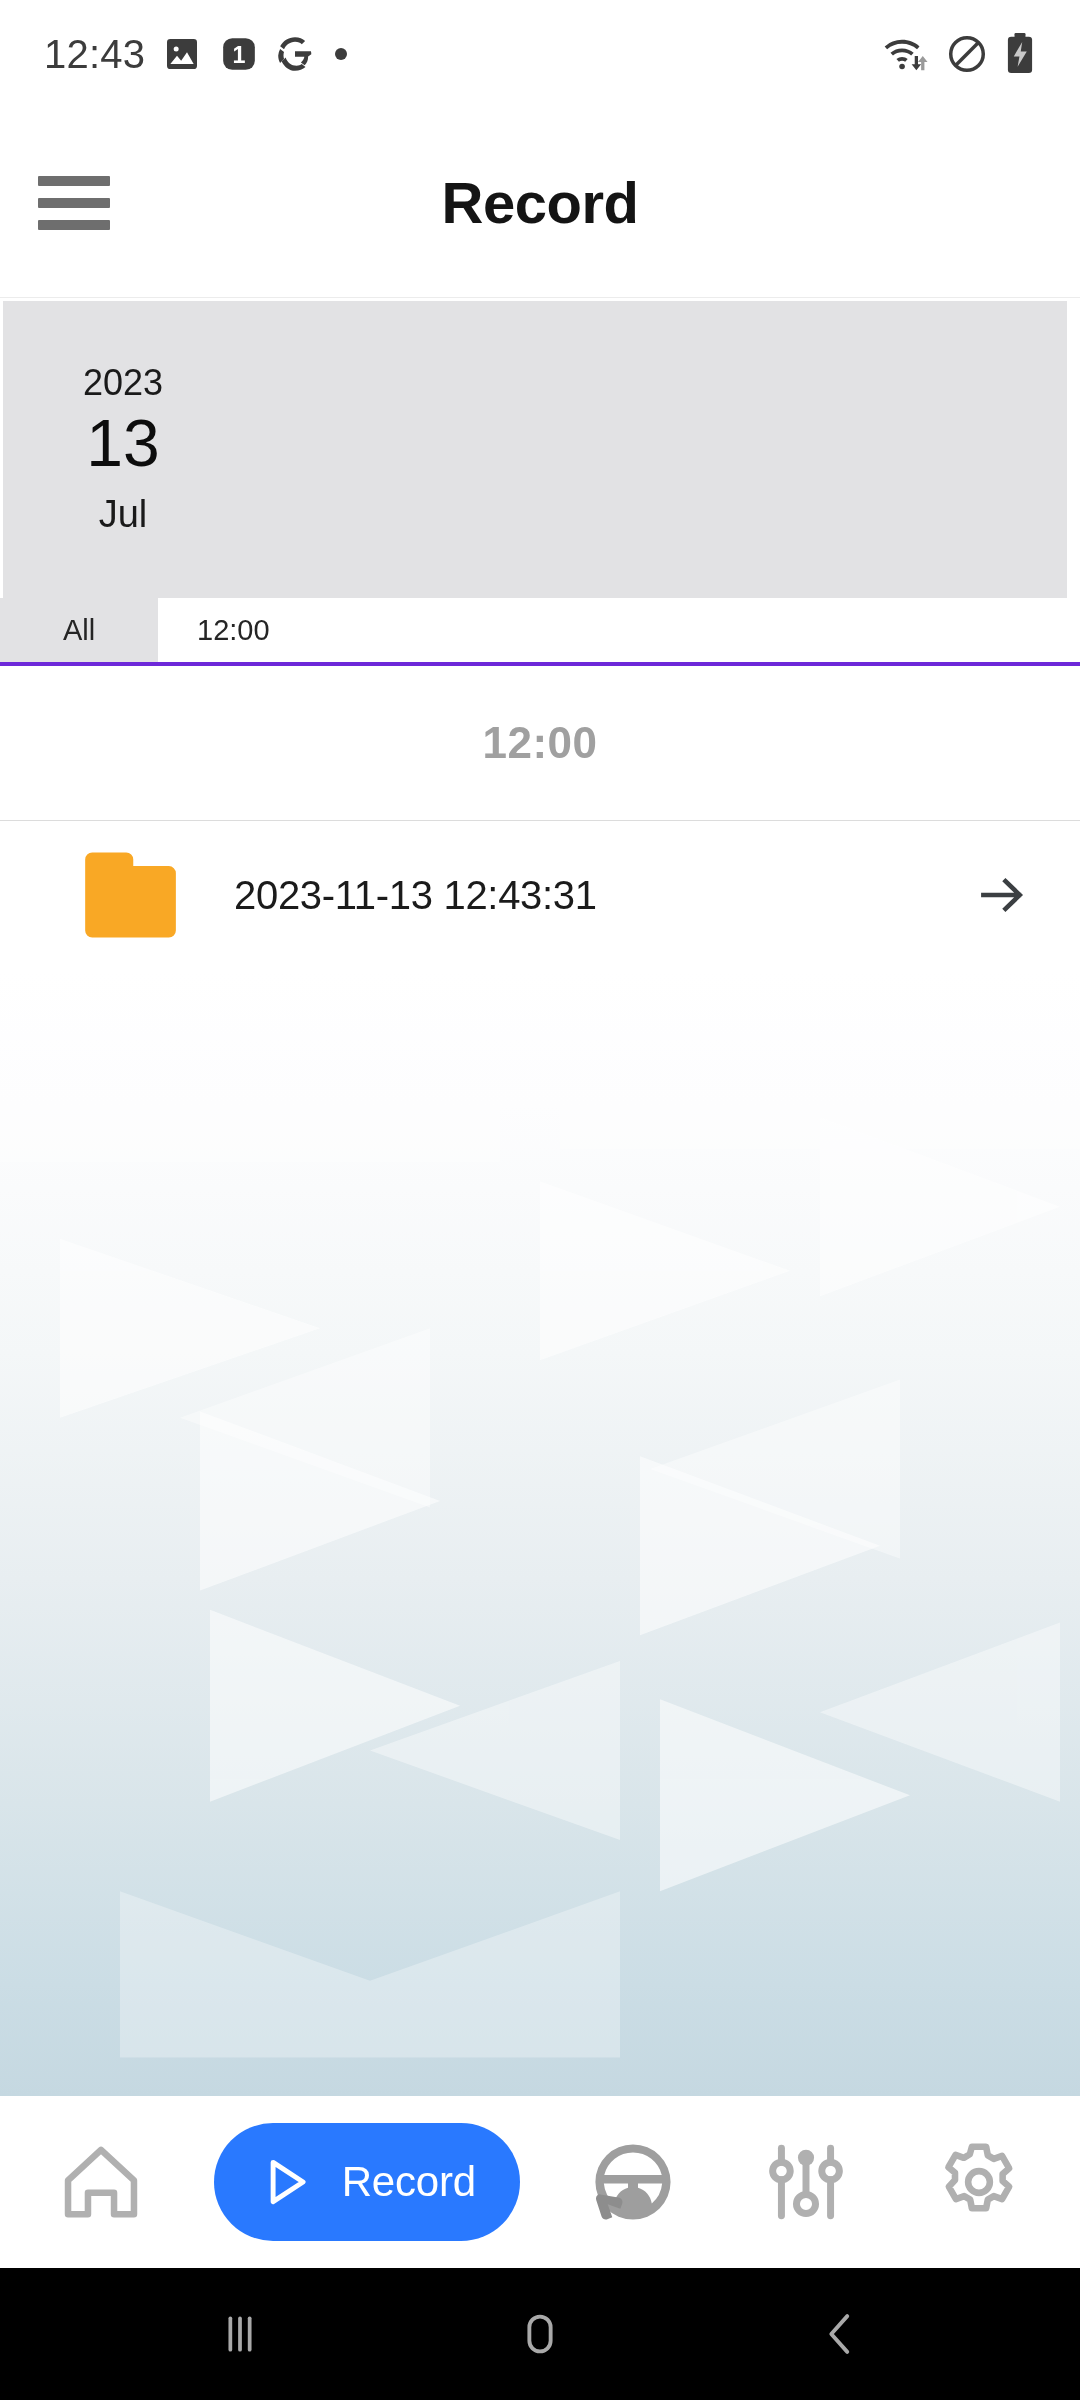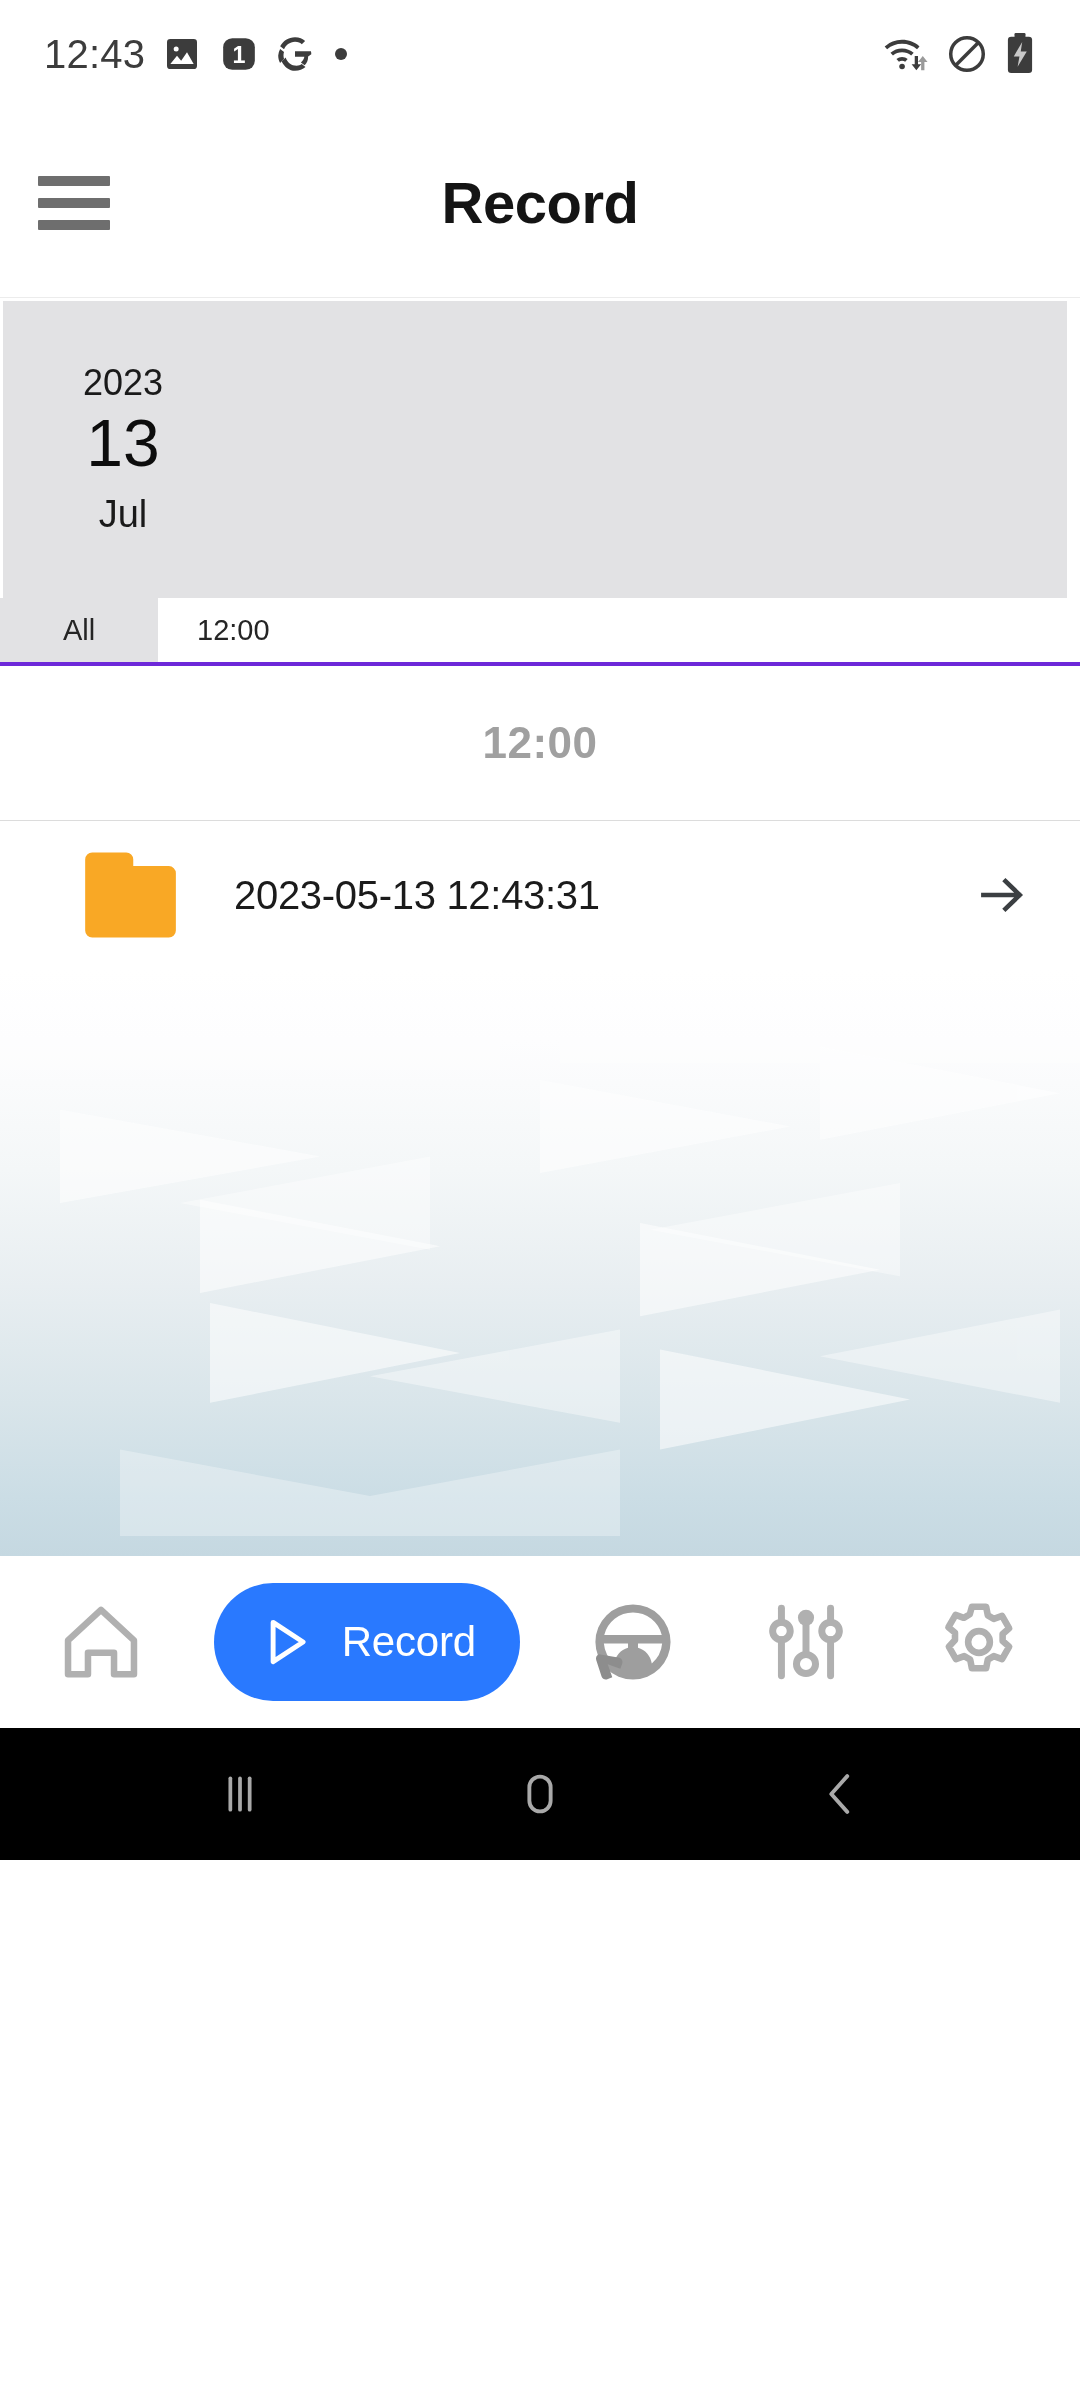--- a/index.html
+++ b/index.html
@@ -8,21 +8,21 @@
     width: 1080px;
     height: 2400px;
     background: #ffffff;
     font-family: "Liberation Sans", sans-serif;
     overflow: hidden;
   }
 
   #phone {
     position: relative;
     width: 1080px;
-    height: 1860px;
+    height: 2400px;
     background: #ffffff;
     display: flex;
     flex-direction: column;
   }
 
   
   .status-bar {
     height: 108px;
     flex: 0 0 108px;
     background: #ffffff;
@@ -387,21 +387,21 @@
     </div>
 
     <div class="section-header">
       <div class="section-header-text">12:00</div>
     </div>
 
     <div class="list-row">
       <svg class="folder-icon" viewBox="0 0 50 44">
         <path fill="#F9A825" d="M3.6 3.8A3.6 3.6 0 0 1 7.2 0.2h17.4a3.6 3.6 0 0 1 3.6 3.6v3.4h18.2a3.6 3.6 0 0 1 3.6 3.6v29.4a3.6 3.6 0 0 1-3.6 3.6H7.2a3.6 3.6 0 0 1-3.6-3.6z"></path>
       </svg>
-      <div class="row-title">2023-05-13 12:43:31</div>
+      <div class="row-title">2023-11-13 12:43:31</div>
       <div class="row-arrow">
         <svg width="52" height="52" viewBox="0 0 24 24">
           <path fill="none" stroke="#3b3f42" stroke-width="2.1" stroke-linecap="square" d="M3.4 12h16.4M13.6 5.6 20.2 12l-6.6 6.4"></path>
         </svg>
       </div>
     </div>
 
   </div>
 
   <div class="bottom-nav">

